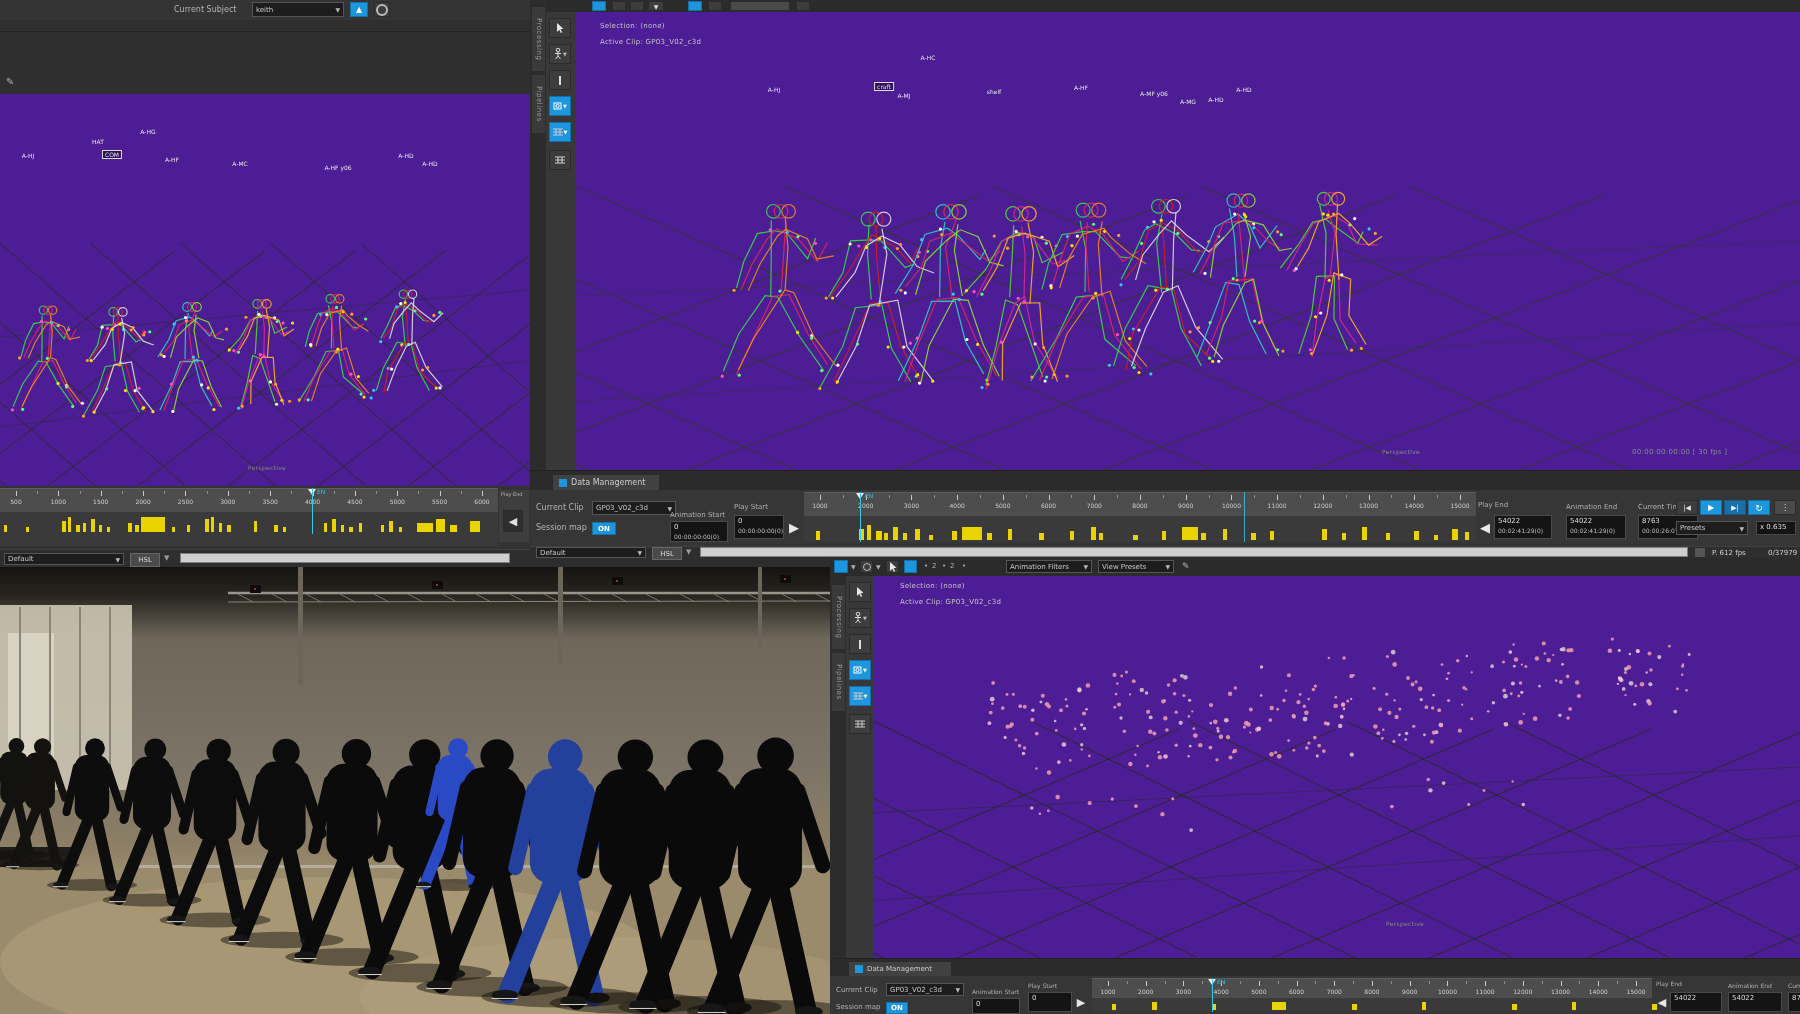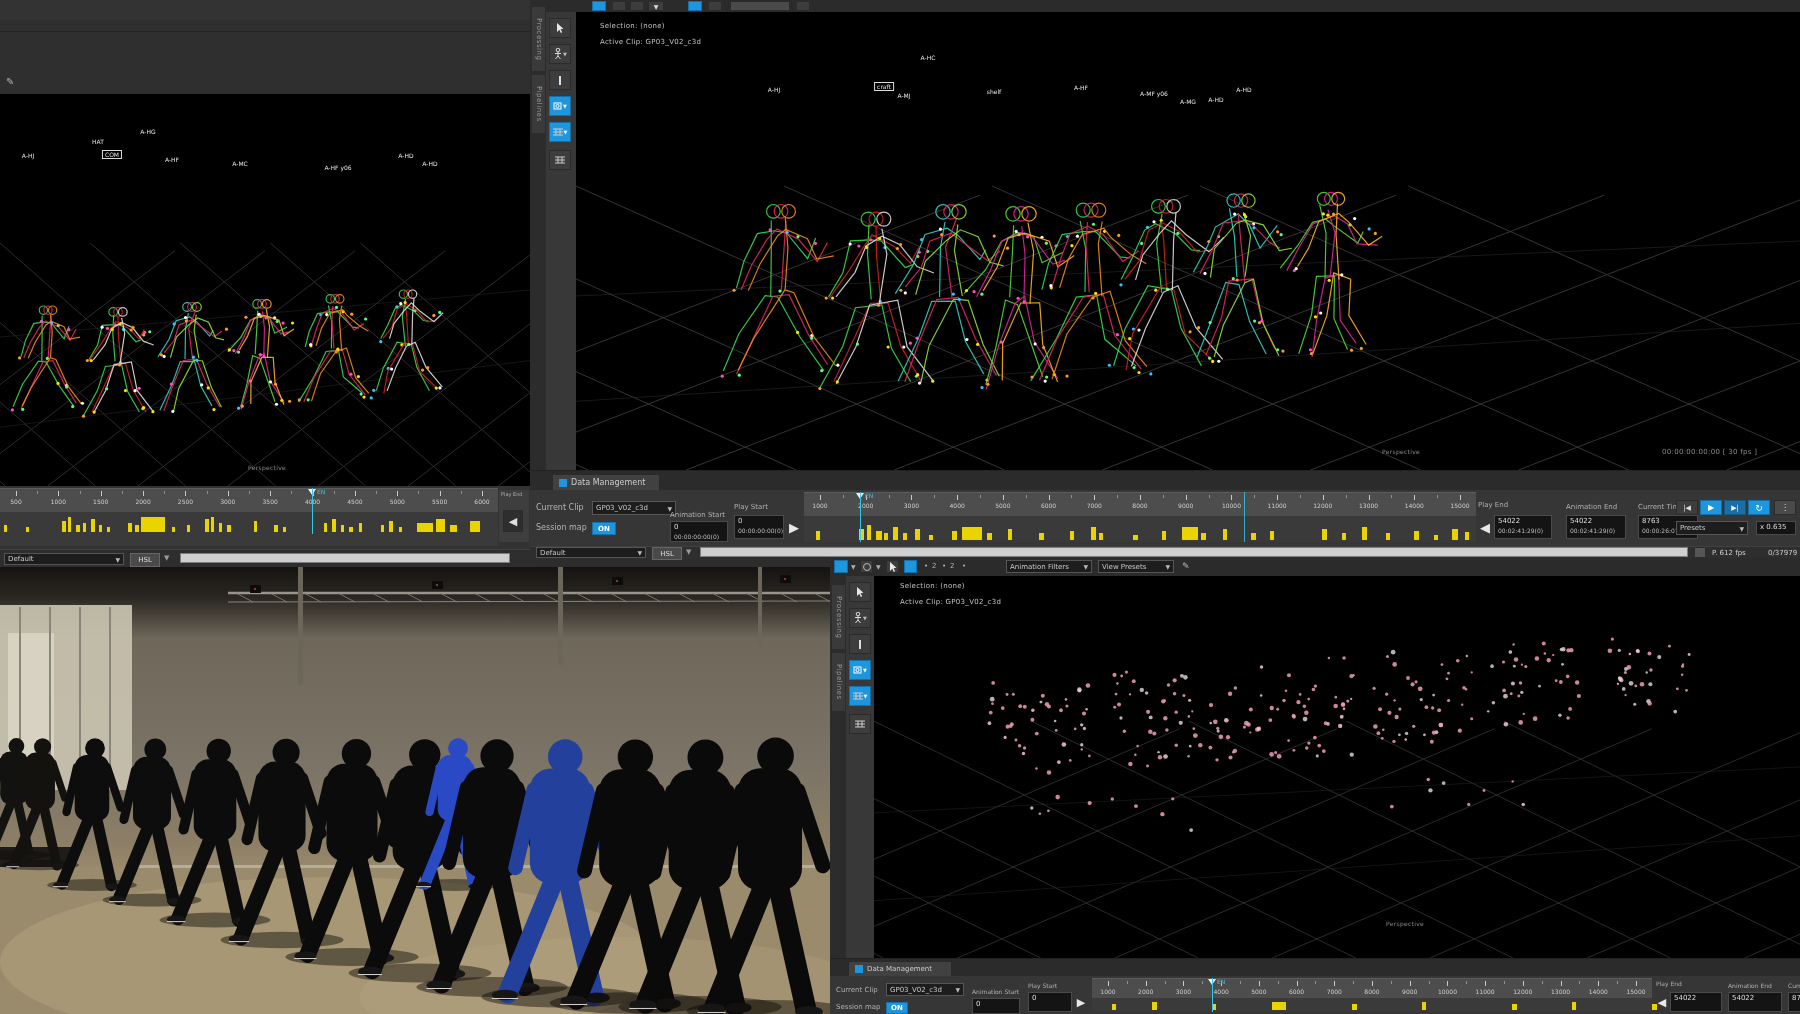--- a/index.html
+++ b/index.html
@@ -1,19 +1,19 @@
 <!DOCTYPE html>
 <html><head>
 <meta charset="utf-8">
 <style>
   html,body{margin:0;padding:0;background:#1a1a1a;}
   #app{position:relative;width:1800px;height:1014px;overflow:hidden;background:#2d2d2d;
        font-family:"DejaVu Sans","Liberation Sans",sans-serif;color:#ccc;}
   .abs{position:absolute;}
-  .vp{position:absolute;background:#000000;overflow:hidden;}
+  .vp{position:absolute;background:#4c1d95;overflow:hidden;}
   .vp svg{position:absolute;left:0;top:0;}
   .ovl{position:absolute;color:#c4c4c4;font-size:7px;white-space:nowrap;letter-spacing:.3px;}
   .dim{color:#8a8a8a;}
   .lbl{position:absolute;color:#b4b4b4;font-size:8px;white-space:nowrap;}
   .lbl7{position:absolute;color:#b0b0b0;font-size:7px;white-space:nowrap;}
   .dd{position:absolute;background:#1d1d1d;border:1px solid #555;color:#c8c8c8;font-size:7px;
       display:flex;align-items:center;justify-content:space-between;padding:0 3px;box-sizing:border-box;}
   .dd .car{color:#bbb;font-size:6px;margin-left:3px;}
   .fld{position:absolute;background:#141414;border:1px solid #4a4a4a;color:#ddd;font-size:7px;
        line-height:9px;padding:1px 3px;box-sizing:border-box;overflow:hidden;}
@@ -48,20 +48,31 @@
   .sep{position:absolute;background:#232323;}
   .ongl{display:flex;align-items:center;justify-content:center;font-weight:bold;}
 </style>
 </head>
 <body>
 
 <div id="app">
 
   <div class="abs" style="left:0;top:0;width:530px;height:567px;background:#333;">
 
+    <div class="abs" style="left:0;top:0;width:530px;height:20px;background:#343434;border-bottom:1px solid #262626;">
+      <span class="lbl" style="left:174px;top:5px;">Current Subject</span>
+      <div class="dd" style="left:252px;top:2px;width:92px;height:15px;">
+        <span>keith</span>
+        <span class="car">▼</span>
+      </div>
+      <div class="tbtn blue" style="left:350px;top:2px;width:18px;height:15px;font-size:8px;">▲</div>
+      <div class="tbtn" style="left:374px;top:2px;width:16px;height:15px;">
+        <span style="width:8px;height:8px;border:2px solid #bbb;border-radius:50%;display:inline-block;"></span>
+      </div>
+    </div>
 
     <div class="abs" style="left:0;top:20px;width:530px;height:74px;background:#2f2f2f;border-bottom:1px solid #222;">
       <div class="abs sep" style="left:0;top:11px;width:530px;height:1px;"></div>
       <span class="abs" style="left:6px;top:56px;font-size:10px;color:#aaa;">✎</span>
     </div>
 
     <div class="vp" id="lvp" style="left:0;top:94px;width:530px;height:392px;">
       <svg id="lgrid" width="530" height="392">
           <line x1="-132.5" y1="392" x2="174.89999999999998" y2="156.8" stroke="#2c2c2c" stroke-width="1"></line>
           <line x1="-42.39999999999999" y1="392" x2="265" y2="156.8" stroke="#2c2c2c" stroke-width="1"></line>
@@ -893,21 +904,21 @@
           <div class="mk" style="left: 418px; top: 76px;">shelf</div>
           <div class="mk" style="left: 505px; top: 72px;">A-HF</div>
           <div class="mk" style="left: 578px; top: 78px;">A-MF y06</div>
           <div class="mk" style="left: 612px; top: 86px;">A-MG</div>
           <div class="mk" style="left: 668px; top: 74px;">A-HD</div>
           <div class="mk" style="left: 640px; top: 84px;">A-HD</div>
         </div>
       <span class="ovl" style="left:24px;top:10px;">Selection: (none)</span>
       <span class="ovl" style="left:24px;top:26px;">Active Clip: GP03_V02_c3d</span>
       <span class="ovl dim" style="left:806px;top:436px;font-size:6px;">Perspective</span>
-      <span class="ovl dim" style="left:1086px;top:436px;">00:00:00:00:00 [ 30 fps ]</span>
+      <span class="ovl dim" style="left:1056px;top:436px;">00:00:00:00:00 [ 30 fps ]</span>
     </div>
 
     <div class="abs" style="left:0;top:470px;width:1270px;height:20px;background:#2b2b2b;border-top:1px solid #222;">
       <div class="tabdm" style="left:22px;top:3px;width:108px;height:16px;">
         <span class="dmicon"></span>
         <span>Data Management</span>
       </div>
     </div>
 
     <div class="abs" id="rctl" style="left:0;top:490px;width:1270px;height:56px;background:#363636;">

